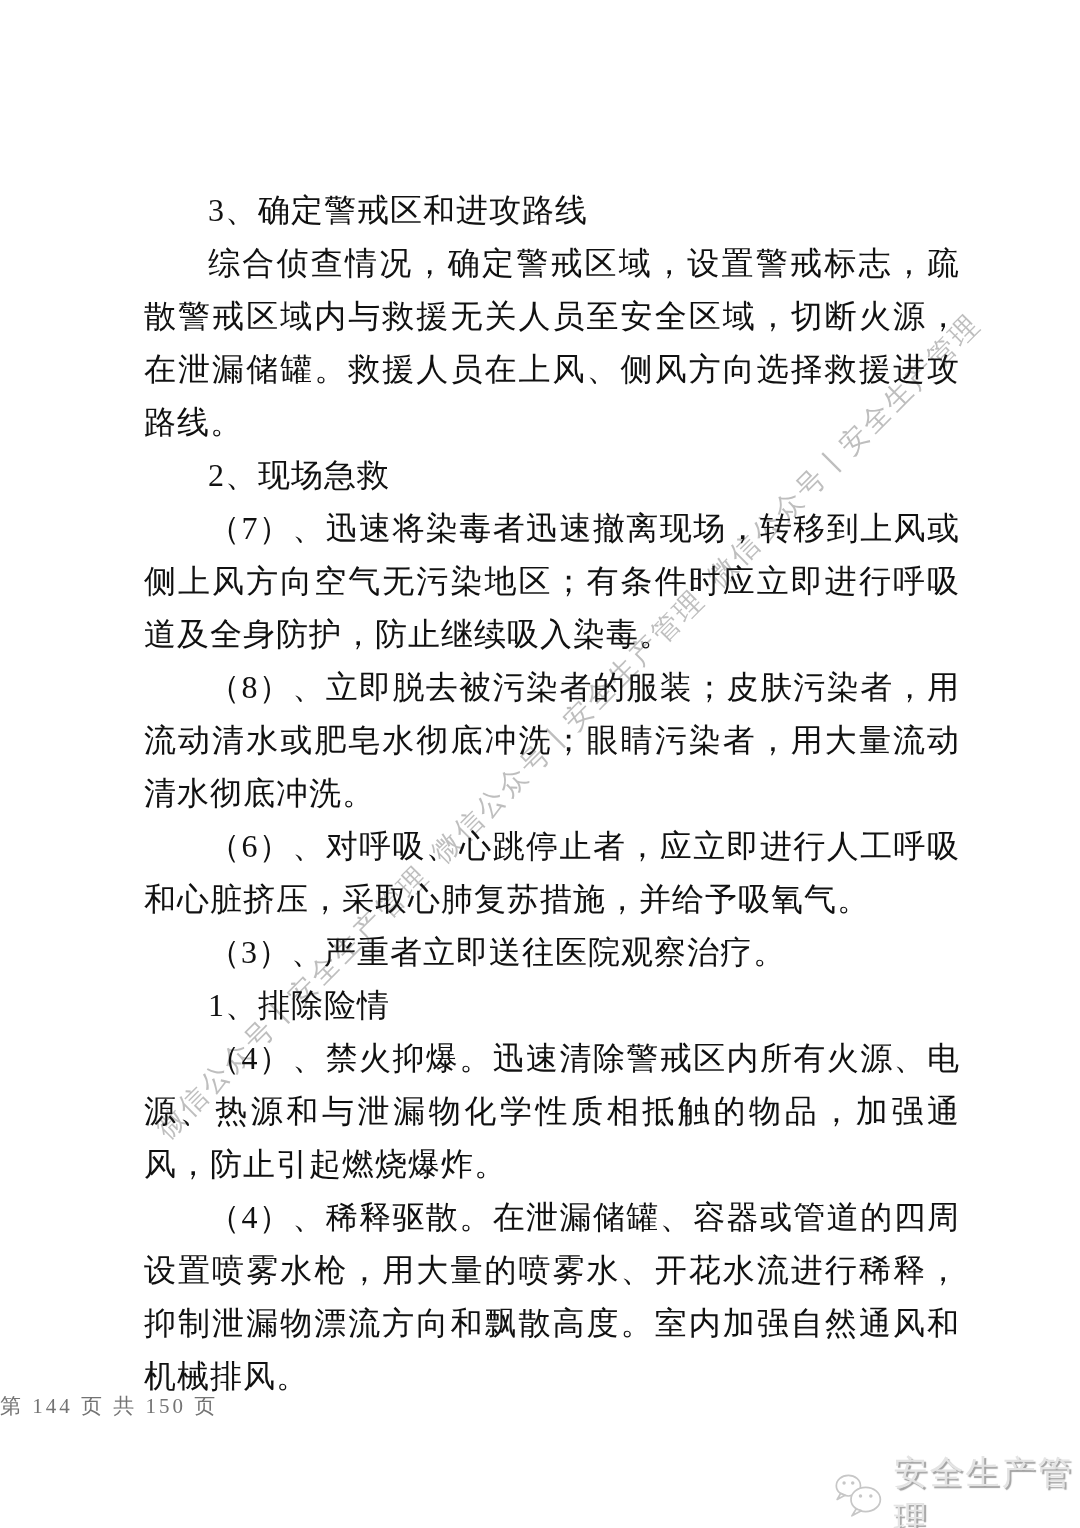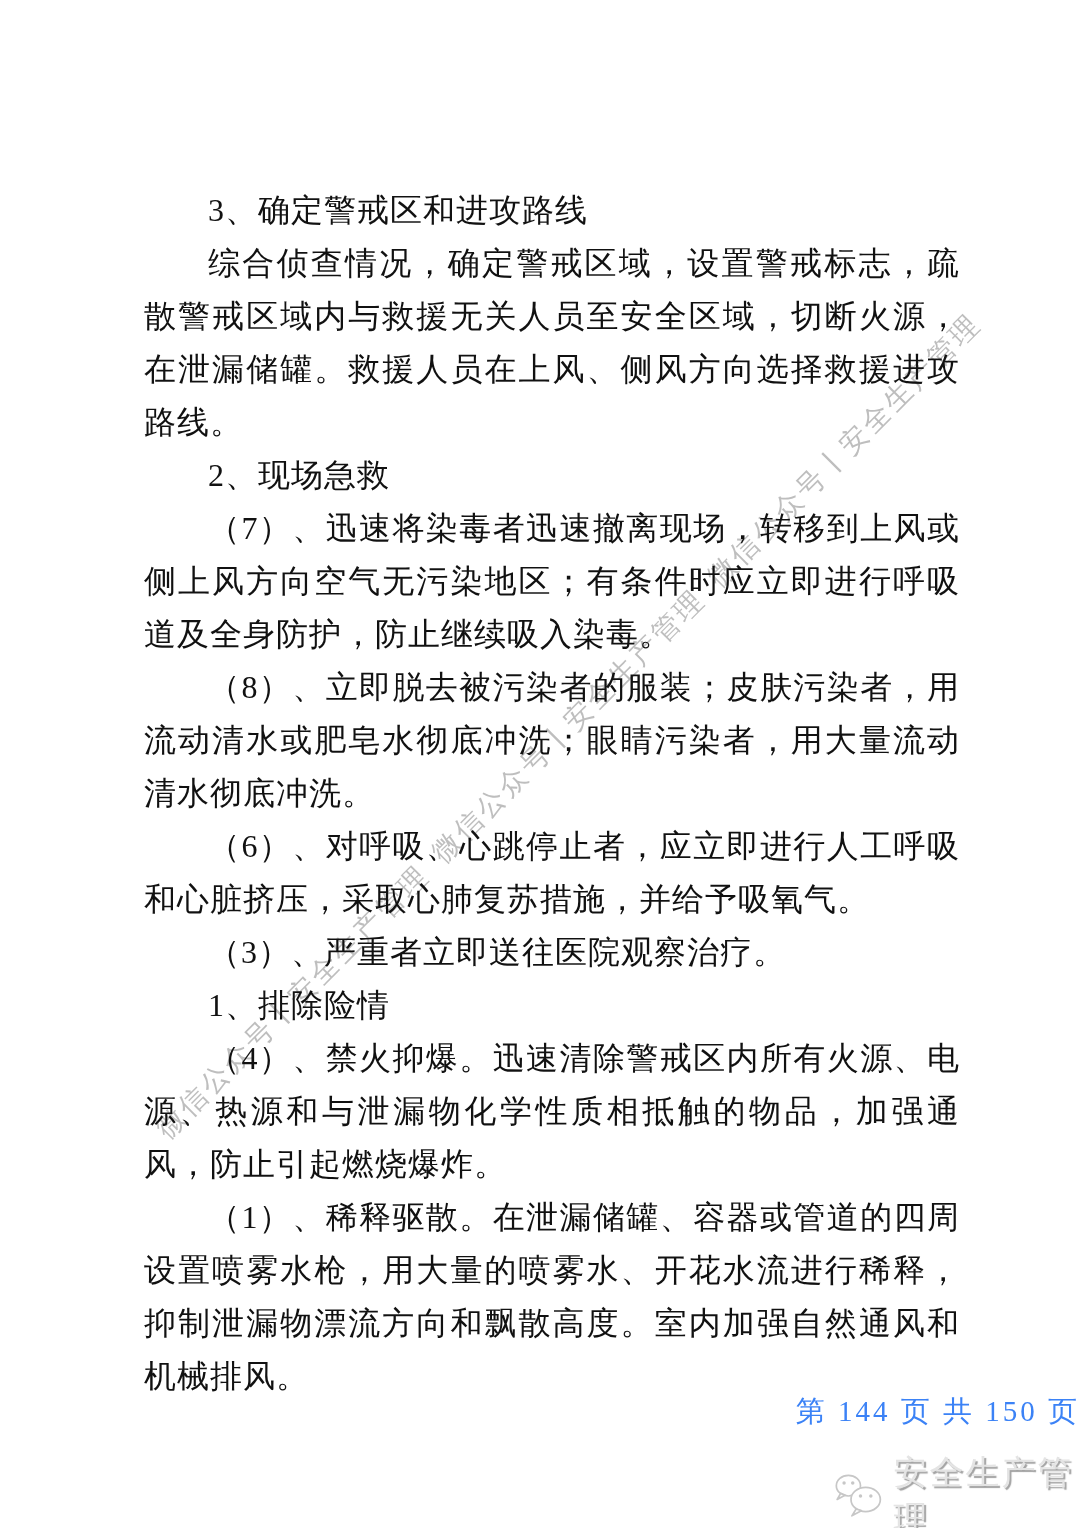--- a/index.html
+++ b/index.html
@@ -44,24 +44,24 @@
     text-indent: 2em;
     text-align: justify;
     text-justify: inter-ideograph;
   }
 
   
   .page-footer {
     position: absolute;
     left: 0; right: 0;
     top: 1392px;
-    text-align: right;
-    font-size: 29px;
+    text-align: left;
+    font-size: 21px;
     letter-spacing: 3px;
-    color: #3b82f6;
+    color: #737373;
     z-index: 2;
   }
 
   
   .brand {
     position: absolute;
     left: 832px; top: 1450px;
     display: flex;
     align-items: center;
     gap: 8px;
@@ -90,21 +90,21 @@
   <div class="content" id="paragraphs">
       <p>3、确定警戒区和进攻路线</p>
       <p>综合侦查情况，确定警戒区域，设置警戒标志，疏散警戒区域内与救援无关人员至安全区域，切断火源，在泄漏储罐。救援人员在上风、侧风方向选择救援进攻路线。</p>
       <p>2、现场急救</p>
       <p>（7）、迅速将染毒者迅速撤离现场，转移到上风或侧上风方向空气无污染地区；有条件时应立即进行呼吸道及全身防护，防止继续吸入染毒。</p>
       <p>（8）、立即脱去被污染者的服装；皮肤污染者，用流动清水或肥皂水彻底冲洗；眼睛污染者，用大量流动清水彻底冲洗。</p>
       <p>（6）、对呼吸、心跳停止者，应立即进行人工呼吸和心脏挤压，采取心肺复苏措施，并给予吸氧气。</p>
       <p>（3）、严重者立即送往医院观察治疗。</p>
       <p>1、排除险情</p>
       <p>（4）、禁火抑爆。迅速清除警戒区内所有火源、电源、热源和与泄漏物化学性质相抵触的物品，加强通风，防止引起燃烧爆炸。</p>
-      <p>（1）、稀释驱散。在泄漏储罐、容器或管道的四周设置喷雾水枪，用大量的喷雾水、开花水流进行稀释，抑制泄漏物漂流方向和飘散高度。室内加强自然通风和机械排风。</p>
+      <p>（4）、稀释驱散。在泄漏储罐、容器或管道的四周设置喷雾水枪，用大量的喷雾水、开花水流进行稀释，抑制泄漏物漂流方向和飘散高度。室内加强自然通风和机械排风。</p>
     </div>
 
   <div class="page-footer">第 144 页 共 150 页</div>
 
   <div class="brand">
     <svg class="wechat-icon" viewBox="0 0 62 54" xmlns="http://www.w3.org/2000/svg">
 
       <ellipse cx="19" cy="15" rx="14" ry="12" fill="#ffffff" stroke="#c7c7c7" stroke-width="2"></ellipse>
       <path d="M10 24 L6 31 L15 26 Z" fill="#ffffff" stroke="#c7c7c7" stroke-width="2" stroke-linejoin="round"></path>
       <circle cx="14" cy="12" r="2" fill="#c7c7c7"></circle>

